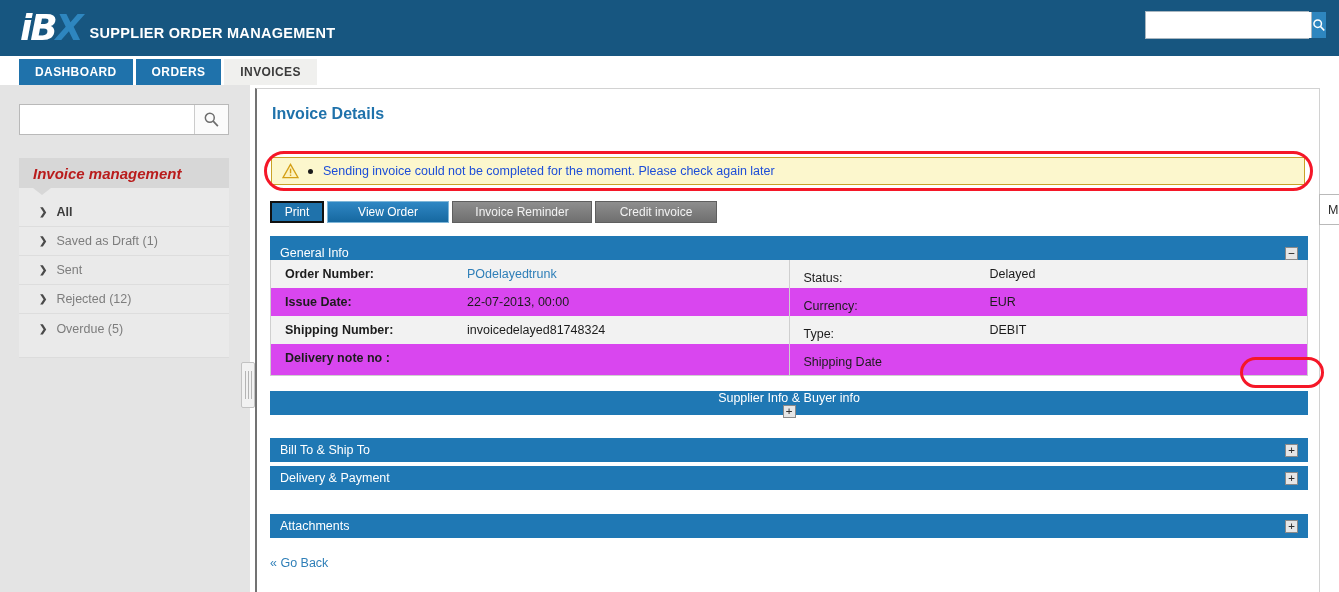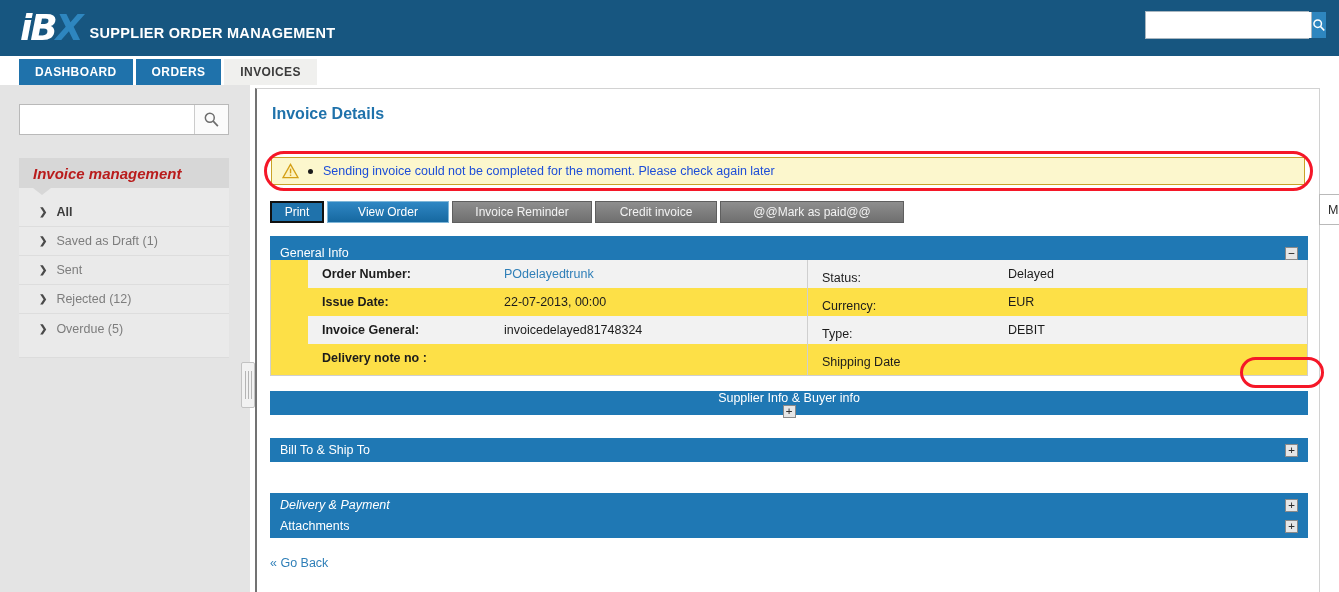--- a/index.html
+++ b/index.html
@@ -196,21 +196,21 @@
     border:1px solid #8a8a8a;
     display:flex; align-items:center; justify-content:center;
     font-size:11px; line-height:1; color:#2e2e2e;
     font-family:"DejaVu Sans Mono", monospace;
   }
 
   
   .gi {
     position:absolute; left:13px; top:171px;
     width:1038px; height:116px; display:flex;
-    border:1px solid #cfcfcf; border-top:0; background:#fde047;padding-left:37px;
+    border:1px solid #cfcfcf; border-top:0; background:#d946ef;
   }
   .gi-col { flex:1; }
   .gi-col.left { border-right:1px solid #cfcfcf; }
   .gi-row {
     height:28px; display:flex; align-items:center;
     font-size:12.5px;
   }
   .gi-row.alt { background:#f2f2f2; }
   .gi-key {
     width:196px; padding-left:14px; color:#1c1c1c; font-weight:bold;
@@ -329,23 +329,20 @@
     </div>
     <div class="btn btn-view">
       <span>View Order</span>
     </div>
     <div class="btn btn-grey btn-rem">
       <span>Invoice Reminder</span>
     </div>
     <div class="btn btn-grey btn-credit">
       <span>Credit invoice</span>
     </div>
-    <div class="btn btn-grey btn-paid">
-      <span>@@Mark as paid@@</span>
-    </div>
   </div>
 
   <div class="more-box">
     <span class="mlabel">More actions ...</span>
 
   </div>
 
   <div class="sec-bar" style="top:147px;align-items:flex-end;">
     <span class="sec-title">General Info</span>
     <span class="sqbtn">−</span>
@@ -355,21 +352,21 @@
     <div class="gi-col left">
       <div class="gi-row alt">
         <span class="gi-key">Order Number:</span>
         <span class="gi-val link">POdelayedtrunk</span>
       </div>
       <div class="gi-row">
         <span class="gi-key">Issue Date:</span>
         <span class="gi-val">22-07-2013, 00:00</span>
       </div>
       <div class="gi-row alt">
-        <span class="gi-key">Invoice General:</span>
+        <span class="gi-key">Shipping Number:</span>
         <span class="gi-val">invoicedelayed81748324</span>
       </div>
       <div class="gi-row">
         <span class="gi-key">Delivery note no :</span>
         <span class="gi-val"></span>
       </div>
     </div>
     <div class="gi-col right">
       <div class="gi-row alt">
         <span class="gi-key">Status:</span>
@@ -392,21 +389,21 @@
   <div class="status-ring"></div>
 
   <div class="sec-bar" style="top:302px;flex-direction:column;">
     <span class="sec-title">Supplier Info &amp; Buyer info</span>
     <span class="sqbtn">+</span>
   </div>
   <div class="sec-bar" style="top:349px;">
     <span class="sec-title">Bill To &amp; Ship To</span>
     <span class="sqbtn">+</span>
   </div>
-  <div class="sec-bar" style="top:404px;font-style:italic;">
+  <div class="sec-bar" style="top:377px;">
     <span class="sec-title">Delivery &amp; Payment</span>
     <span class="sqbtn">+</span>
   </div>
   <div class="sec-bar" style="top:425px;">
     <span class="sec-title">Attachments</span>
     <span class="sqbtn">+</span>
   </div>
 
   <div class="goback">« Go Back</div>
 </div>

